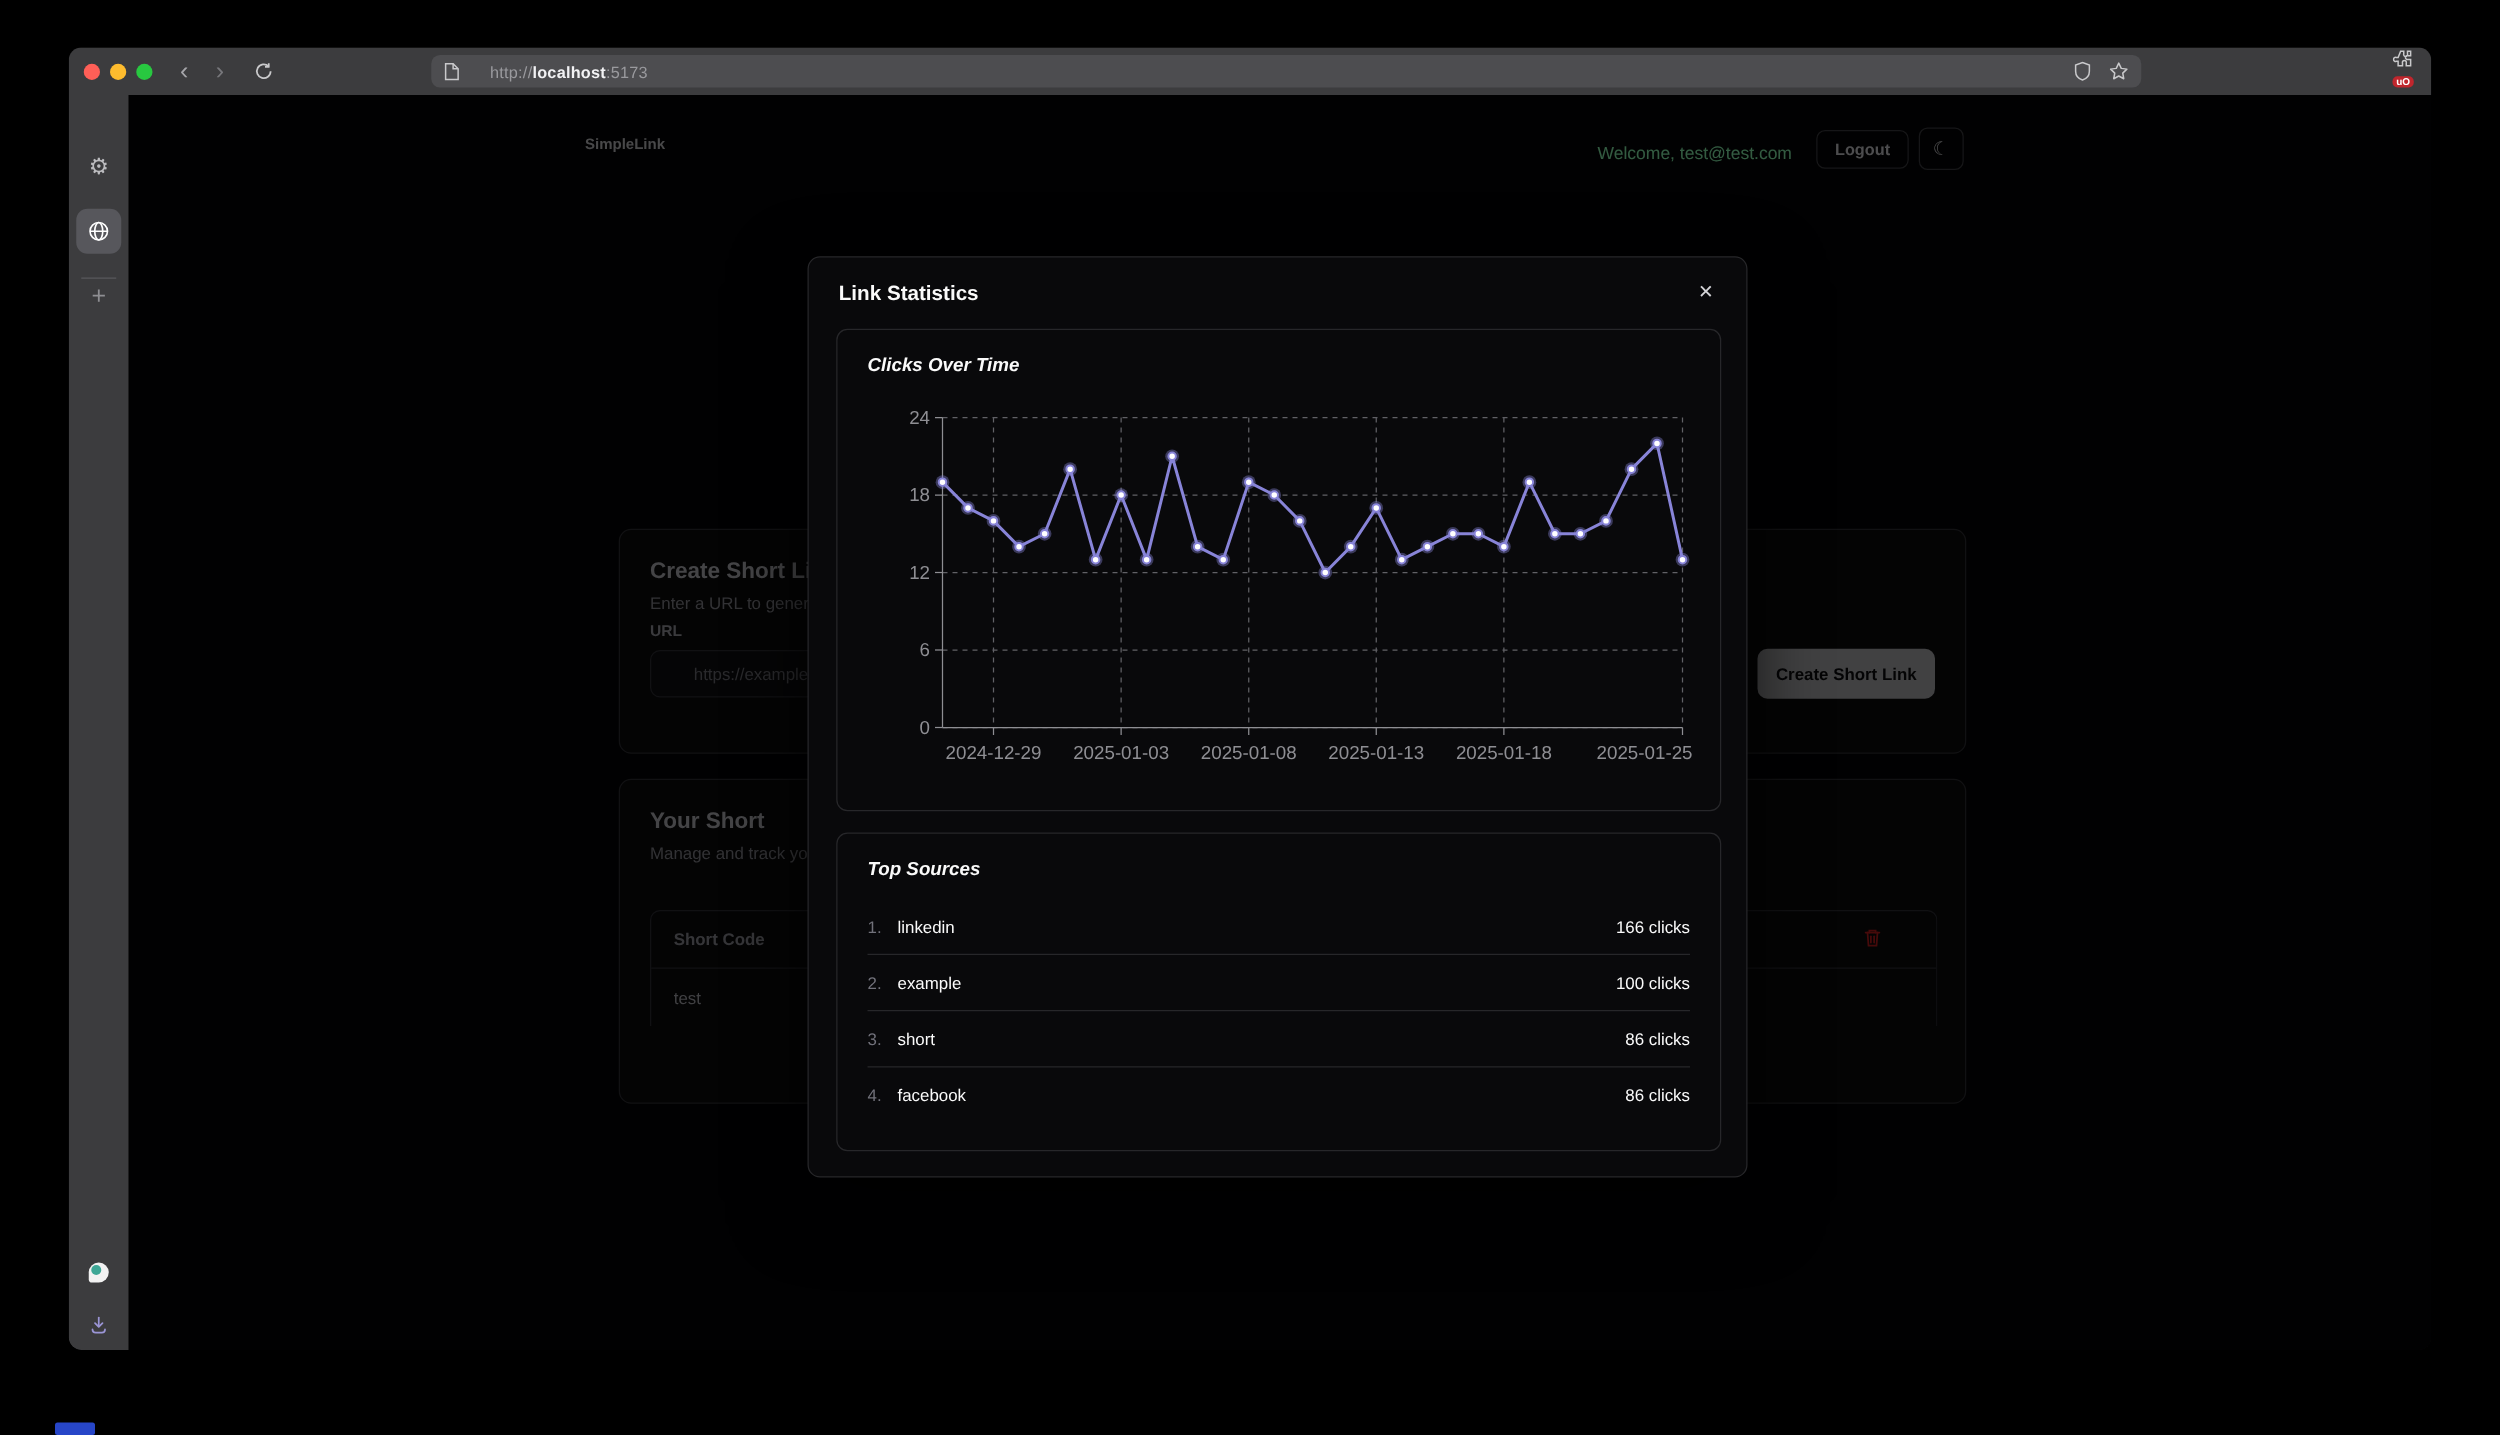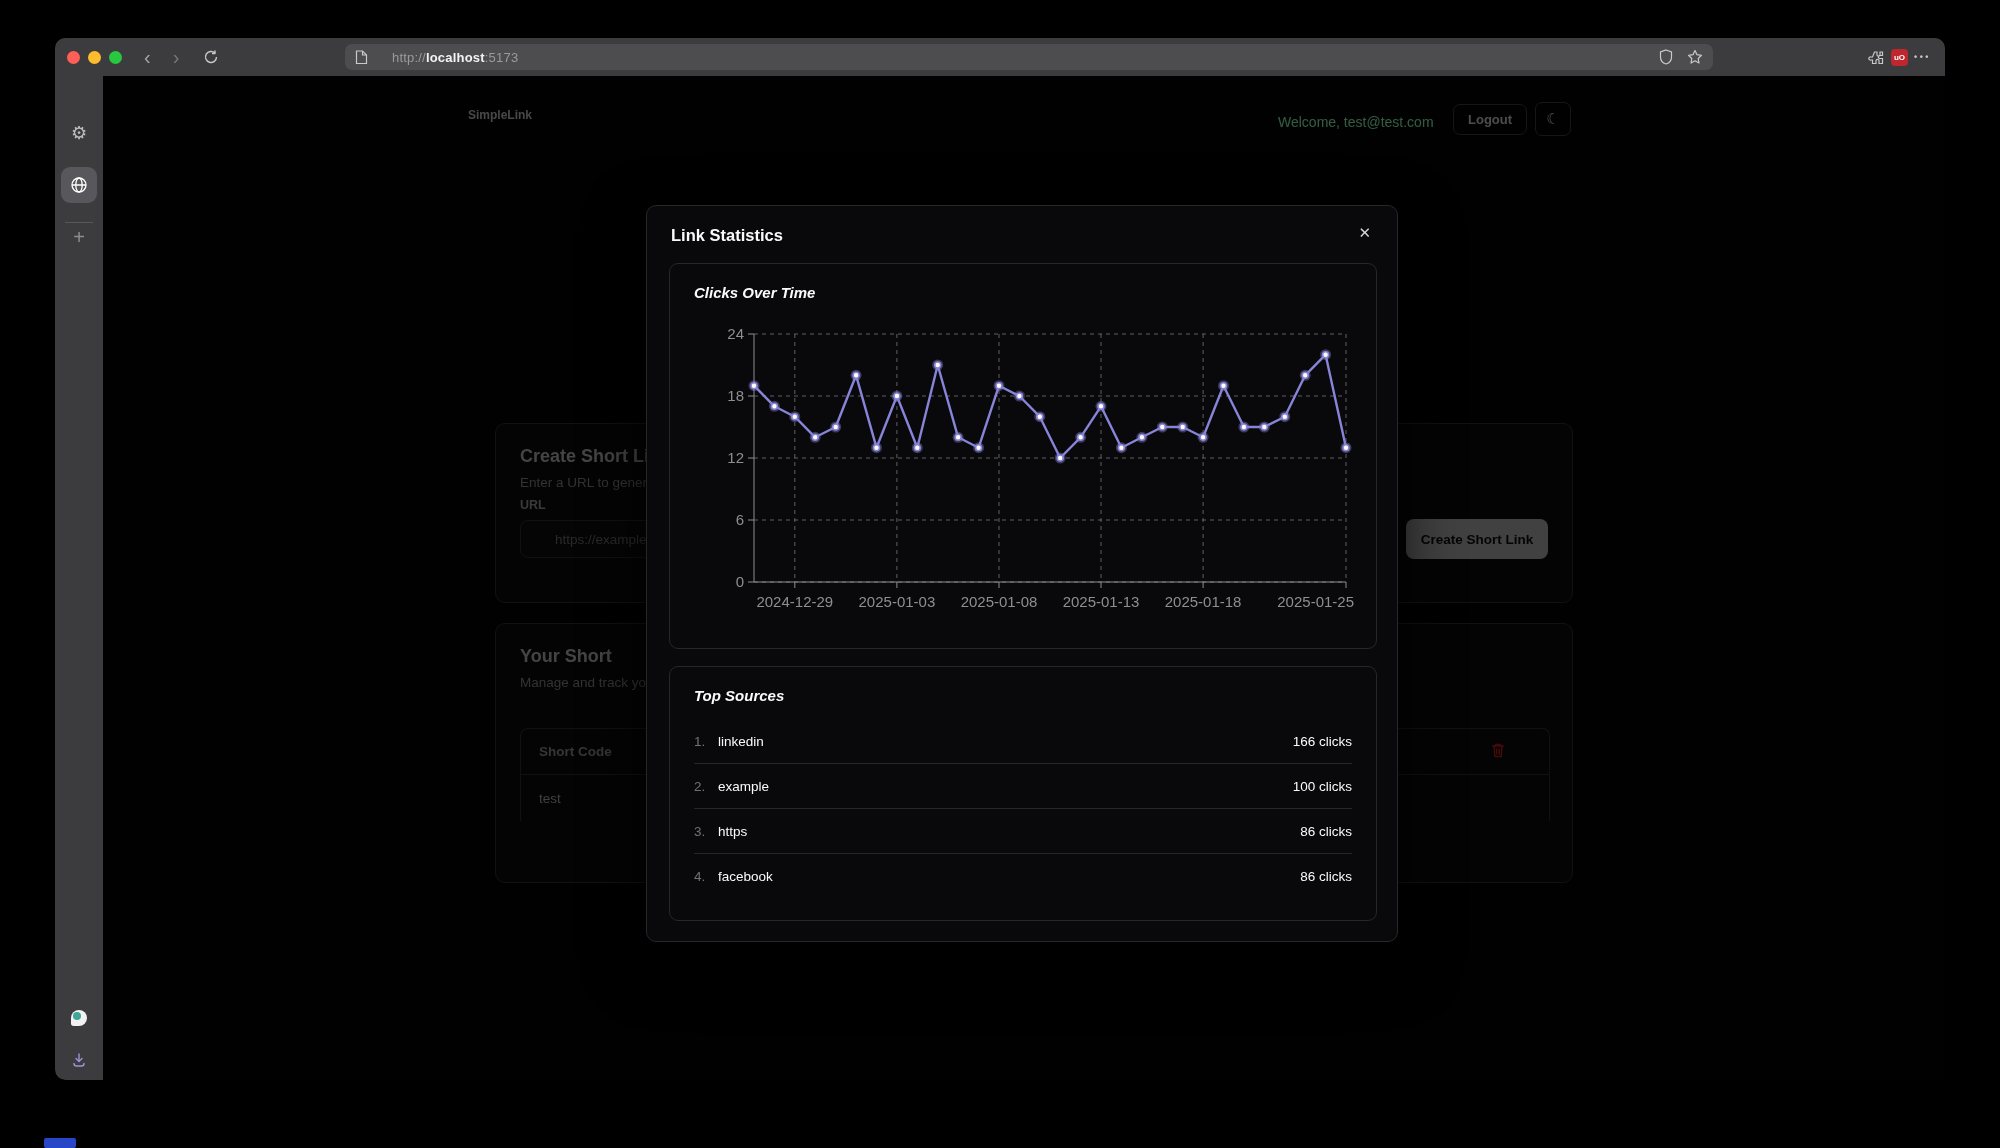--- a/index.html
+++ b/index.html
@@ -20,21 +20,21 @@
   .tl { width:13px; height:13px; border-radius:50%; }
   .tl.red{ background:#ff5f57; } .tl.yellow{ background:#febc2e; } .tl.green{ background:#28c840; }
   .navbtn { color:#a6a6aa; font-size:20px; line-height:1; margin-left:22px; user-select:none; }
   .navbtn.fwd { color:#77777b; }
   .reloadbtn { color:#c9c9cb; font-size:16px; margin-left:24px; }
   .urlpill { position:absolute; left:290px; top:6px; width:1368px; height:26px; background:#4d4d50;
              border-radius:7px; display:flex; align-items:center; padding:0 10px; }
   .url-text { font-size:13px; color:#9a9a9e; margin-left:24px; letter-spacing:.2px; }
   .url-text b { color:#f2f2f4; font-weight:700; }
   .pill-right { margin-left:auto; display:flex; align-items:center; gap:14px; }
-  .chrome-right { position:absolute; right:14px; top:0; height:38px; display:flex; align-items:center; gap:6px; }
+  .chrome-right { position:absolute; right:14px; top:0; height:38px; display:flex; align-items:center; gap:6px;flex-direction:column; }
   .ubadge { width:17px; height:17px; background:#c0262d; border-radius:4px; color:#fff;
             font-size:8px; font-weight:700; display:flex; align-items:center; justify-content:center; }
   .dots { color:#c9c9cb; font-size:9px; letter-spacing:2.5px; font-weight:700; }
   .icon svg { display:block; }
 
   
   .sidebar { position:absolute; left:0; top:38px; width:48px; height:1004px; background:#3c3c3e;
              border-bottom-left-radius:10px; }
   .side-item { position:absolute; left:0; width:48px; display:flex; align-items:center; justify-content:center; }
   .gear { color:#bcbcbf; font-size:18px; }
@@ -347,21 +347,21 @@
               <span class="src-name">linkedin</span>
               <span class="src-clicks">166 clicks</span>
             </div>
             <div class="source-row">
               <span class="rank">2.</span>
               <span class="src-name">example</span>
               <span class="src-clicks">100 clicks</span>
             </div>
             <div class="source-row">
               <span class="rank">3.</span>
-              <span class="src-name">https</span>
+              <span class="src-name">short</span>
               <span class="src-clicks">86 clicks</span>
             </div>
             <div class="source-row">
               <span class="rank">4.</span>
               <span class="src-name">facebook</span>
               <span class="src-clicks">86 clicks</span>
             </div>
           </div>
         </div>
       </div>

